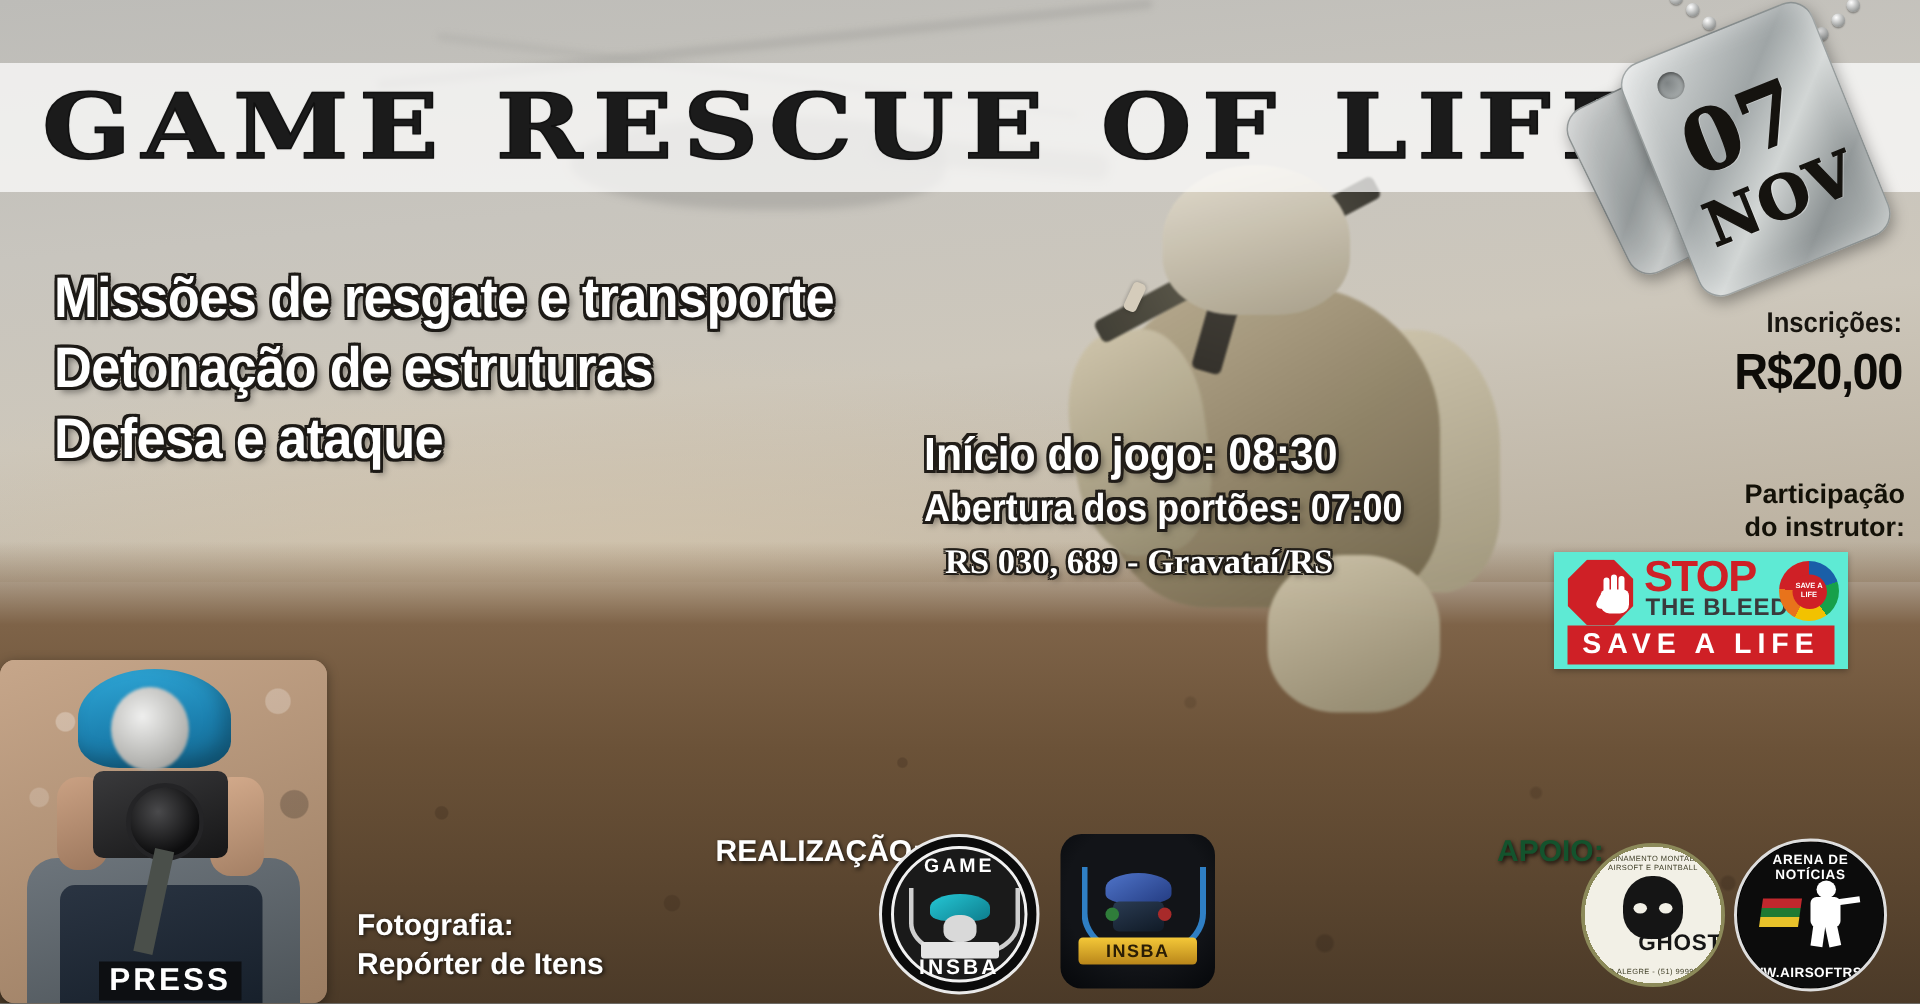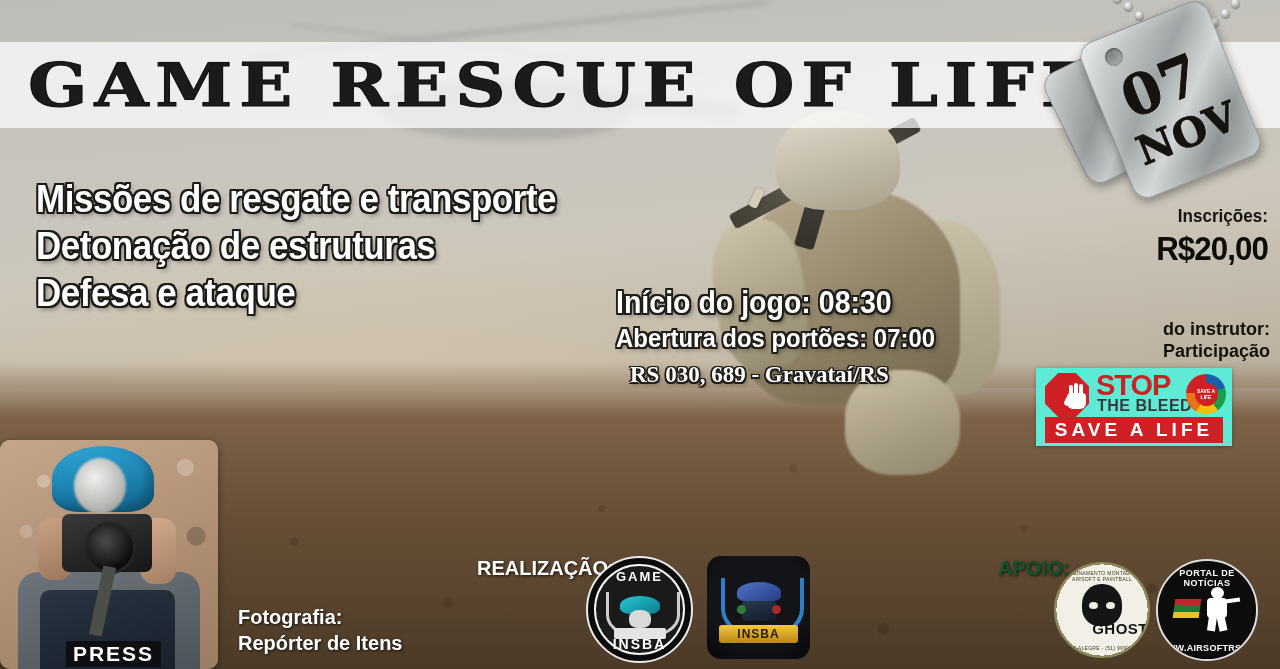--- a/index.html
+++ b/index.html
@@ -526,22 +526,22 @@
       <div class="tag-mon">NOV</div>
     </div>
   </div>
 
   <div class="fee">
     <div class="label">Inscrições:</div>
     <div class="amount">R$20,00</div>
   </div>
 
   <div class="instructor">
+    <div class="line">Participação</div>
     <div class="line">do instrutor:</div>
-    <div class="line">Participação</div>
   </div>
 
   <div class="stb">
     <div class="stb-top">
       <div class="octagon">
         <div class="hand">
           <div class="f f1"></div>
             <div class="f f2"></div>
             <div class="f f3"></div>
           <div class="thumb"></div>
@@ -603,21 +603,21 @@
     <div class="ghost-arc-top">TREINAMENTO MONTADO - AIRSOFT E PAINTBALL</div>
     <div class="ghost-mask">
       <div class="ghost-eye l"></div>
         <div class="ghost-eye r"></div>
     </div>
     <div class="ghost-text">GHOST</div>
     <div class="ghost-arc-bot">PORTO ALEGRE - (51) 99999-9999</div>
   </div>
 
   <div class="logo logo-portal">
-    <div class="portal-top">PORTAL DE NOTÍCIAS</div>
+    <div class="portal-top">ARENA DE NOTÍCIAS</div>
     <div class="portal-flag"></div>
     <div class="portal-soldier">
       <div class="head"></div>
         <div class="torso"></div>
         <div class="gun"></div>
       <div class="leg"></div>
         <div class="leg2"></div>
     </div>
     <div class="portal-bot">WWW.AIRSOFTRS.COM</div>
   </div>

